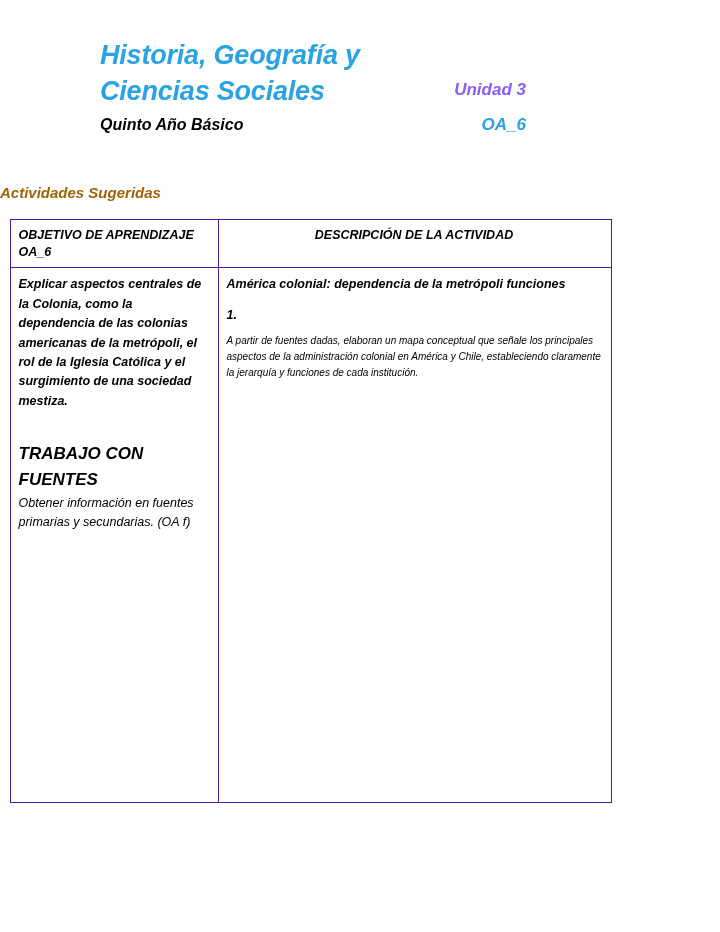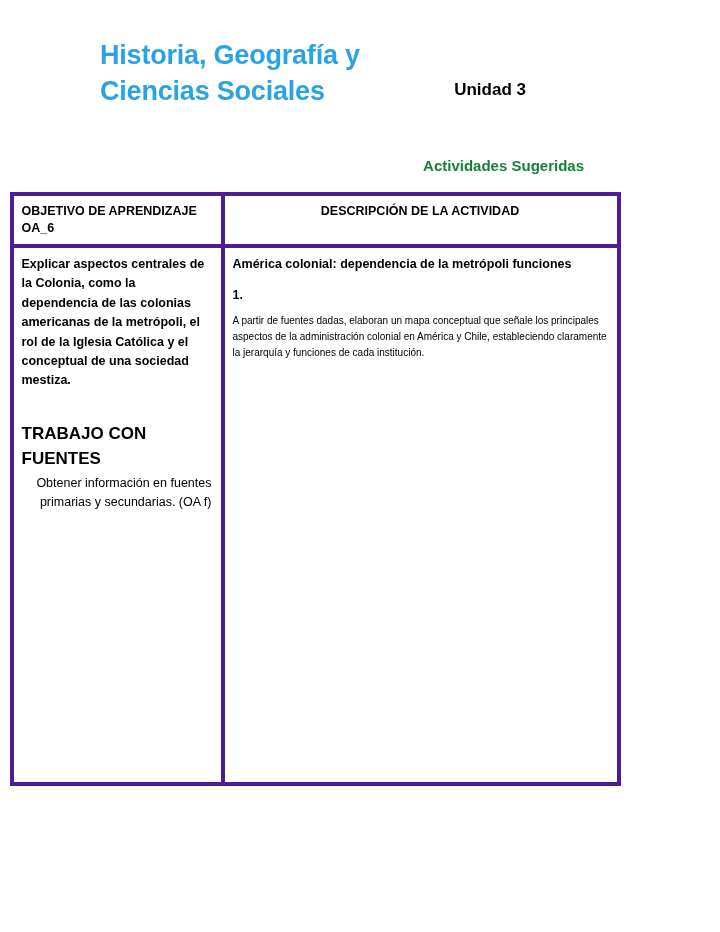--- a/index.html
+++ b/index.html
@@ -13,20 +13,21 @@
     font-family: "Liberation Sans", sans-serif;
     color: #000000;
     overflow: hidden;
   }
   .page {
     position: relative;
     width: 584px;
     height: 932px;
     box-sizing: border-box;
     padding: 0;
+    font-style: italic;
   }
   
   .header {
     padding: 38px 58px 0 100px;
   }
   .header-row {
     display: flex;
     align-items: flex-start;
     justify-content: space-between;
   }
@@ -49,52 +50,52 @@
   .doc-subtitle {
     color: #000000;
     font-size: 16px;
     font-weight: bold;
   }
   .unit-block {
     text-align: right;
     min-width: 120px;
   }
   .unit-label {
-    color: #000000;
+    color: #8b5cf6;
     font-size: 17px;
     font-weight: bold;
     line-height: 1.2;
     margin-top: 42px;
   }
   .oa-label {
     color: #2aa3e4;
     font-size: 17px;
     font-weight: bold;
     line-height: 1.2;
   }
   
   .section-heading {
-    text-align: right;
+    text-align: left;
     font-size: 15px;
     font-weight: bold;
-    color: #15803d;
+    color: #a16207;
     margin-top: 48px;
   }
   
   .table-wrap {
     margin: 18px auto 0 auto;
     width: 565px;
   }
   table.activities {
     border-collapse: collapse;
     width: 100%;
     table-layout: fixed;
   }
   table.activities td {
-    border: 4px solid #4c1d95;
+    border: 1px solid #4c1d95;
     vertical-align: top;
     padding: 7px 9px 7px 8px;
   }
   .col-left { width: 190px; }
   .col-right { width: 375px; }
 
   .th-left {
     font-size: 12.5px;
     font-weight: bold;
     line-height: 1.35;
@@ -117,21 +118,20 @@
   .fuentes-title {
     font-size: 17px;
     font-weight: bold;
     margin: 30px 0 0 0;
     line-height: 1.5;
   }
   .fuentes-text {
     font-size: 12.5px;
     line-height: 1.55;
     margin: 2px 0 0 0;
-    text-align: right;
   }
   .act-title {
     font-size: 12.5px;
     font-weight: bold;
     line-height: 1.5;
     margin: 0;
   }
   .act-number {
     font-size: 12.5px;
     font-weight: bold;
@@ -150,38 +150,42 @@
 
   <div class="header">
     <div class="header-row">
       <div class="title-block">
         <div class="doc-title">Historia, Geografía y Ciencias Sociales</div>
       </div>
       <div class="unit-block">
         <div class="unit-label">Unidad 3</div>
       </div>
     </div>
+    <div class="subtitle-row">
+      <div class="doc-subtitle">Quinto Año Básico</div>
+      <div class="oa-label">OA_6</div>
+    </div>
   </div>
 
   <div class="section-heading">Actividades Sugeridas</div>
 
   <div class="table-wrap">
     <table class="activities">
       <tbody>
         <tr>
           <td class="col-left">
             <div class="th-left">OBJETIVO DE APRENDIZAJE OA_6</div>
           </td>
           <td class="col-right">
             <div class="th-right">DESCRIPCIÓN DE LA ACTIVIDAD</div>
           </td>
         </tr>
         <tr>
           <td class="col-left cell-body-left">
-            <p class="obj-text">Explicar aspectos centrales de la Colonia, como la dependencia de las colonias americanas de la metrópoli, el rol de la Iglesia Católica y el conceptual de una sociedad mestiza.</p>
+            <p class="obj-text">Explicar aspectos centrales de la Colonia, como la dependencia de las colonias americanas de la metrópoli, el rol de la Iglesia Católica y el surgimiento de una sociedad mestiza.</p>
             <p class="fuentes-title">TRABAJO CON FUENTES</p>
             <p class="fuentes-text">Obtener información en fuentes primarias y secundarias. (OA f)</p>
           </td>
           <td class="col-right">
             <p class="act-title">América colonial: dependencia de la metrópoli funciones</p>
             <p class="act-number">1.</p>
             <p class="act-text">A partir de fuentes dadas, elaboran un mapa conceptual que señale los principales aspectos de la administración colonial en América y Chile, estableciendo claramente la jerarquía y funciones de cada institución.</p>
           </td>
         </tr>
       </tbody>

